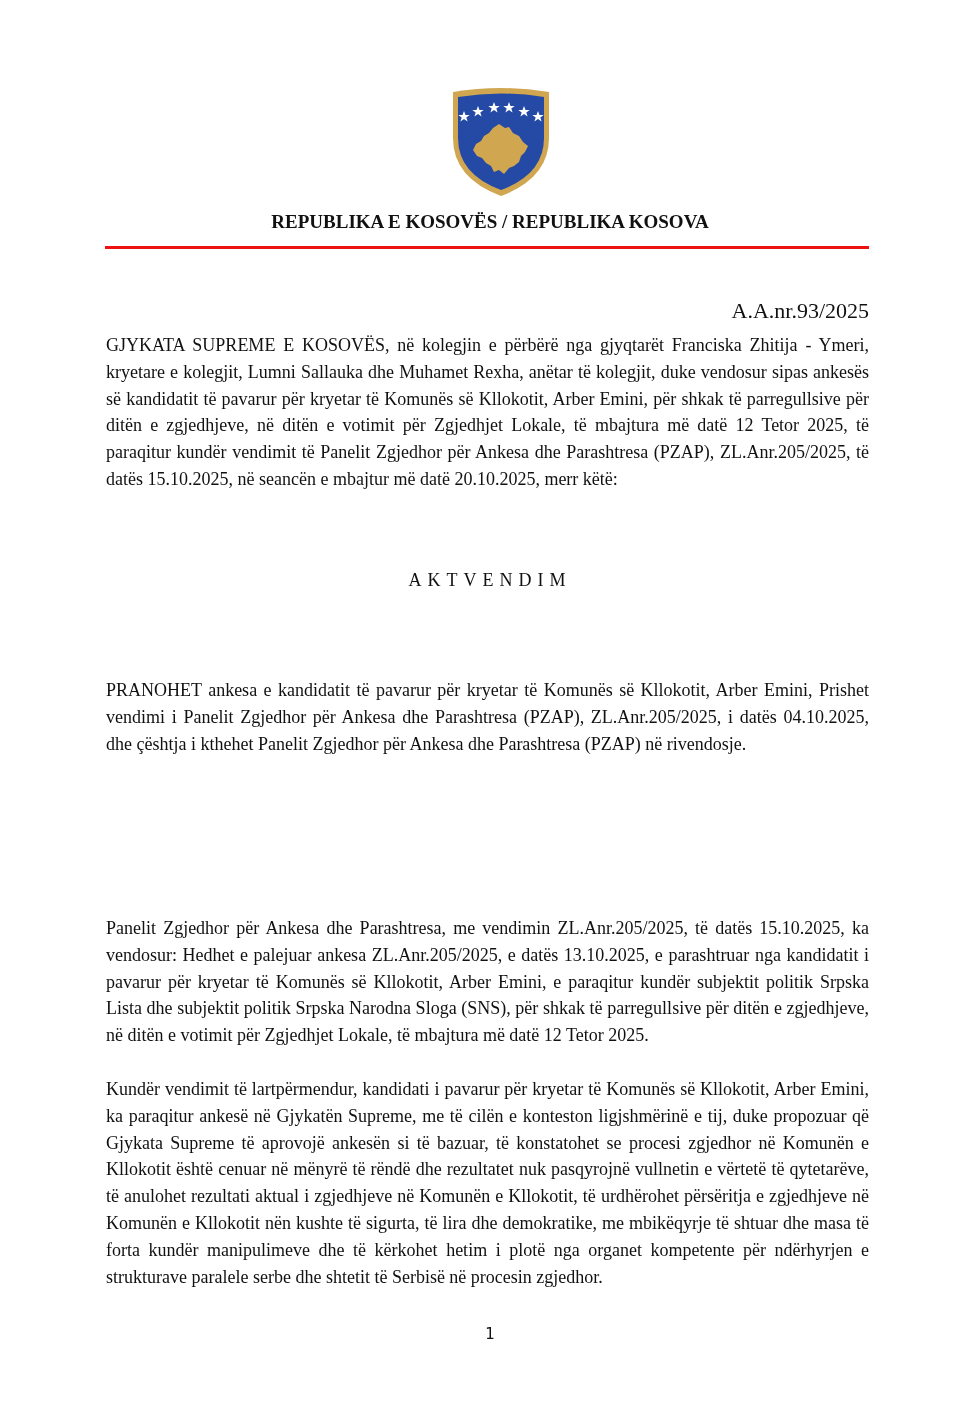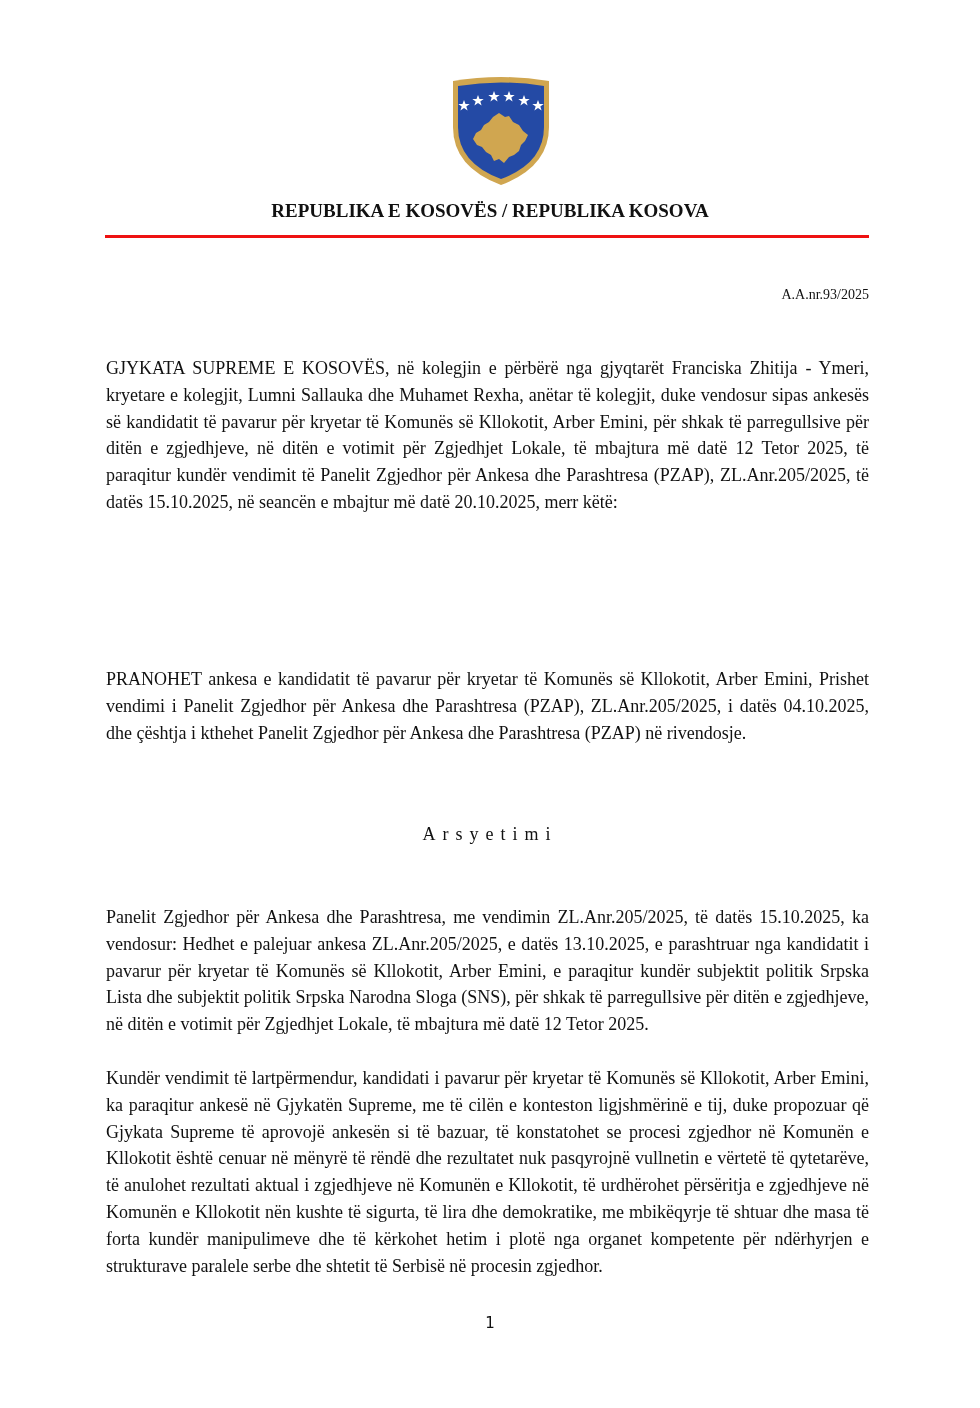--- a/index.html
+++ b/index.html
@@ -10,21 +10,21 @@
     body {
       width: 980px;
       height: 1408px;
       position: relative;
       overflow: hidden;
       font-family: "Liberation Serif", "DejaVu Serif", serif;
       color: #111111;
     }
     .page {
       position: absolute;
-      left: 0; top: 5px;
+      left: 0; top: 16px;
       width: 980px; height: 1075px;
     }
     .emblem {
       position: absolute;
       left: 449px;
       top: 70px;
       width: 104px;
       height: 112px;
     }
     .republic-title {
@@ -43,33 +43,33 @@
       left: 105px;
       top: 230px;
       width: 764px;
       height: 3px;
       background: #ee1111;
     }
     .case-number {
       position: absolute;
       right: 111px;
       top: 282px;
-      font-size: 14px;
+      font-size: 22px;
       color: #111;
     }
     .para {
       position: absolute;
       left: 106px;
       width: 763px;
       font-size: 18px;
       line-height: 26.8px;
       text-align: justify;
       margin: 0;
     }
-    .para-intro { top: 316px; margin-top: 34px; }
+    .para-intro { top: 316px; }
     .para-ruling { top: 661px; }
     .para-reason-1 { top: 888px; margin-top: 11px; }
     .para-reason-2 { top: 1060px; }
 
     .heading-spaced {
       position: absolute;
       left: 0;
       width: 980px;
       text-align: center;
       font-size: 18px;
@@ -113,24 +113,24 @@
     <path d="M50 38 L56 42 L60 41 L64 47 L70 50 L74 56 L79 60 L76 66 L72 70 L70 76 L65 80 L60 82 L55 88 L50 84 L45 86 L42 80 L37 77 L33 72 L28 70 L24 64 L27 58 L32 55 L35 50 L40 47 L44 42 Z" fill="#d0a650"></path>
   </svg>
 
   <div class="republic-title">REPUBLIKA E KOSOVËS / REPUBLIKA KOSOVA</div>
   <div class="red-rule"></div>
 
   <div class="case-number">A.A.nr.93/2025</div>
 
   <p class="para para-intro">GJYKATA SUPREME E KOSOVËS, në kolegjin e përbërë nga gjyqtarët Franciska Zhitija - Ymeri, kryetare e kolegjit, Lumni Sallauka dhe Muhamet Rexha, anëtar të kolegjit, duke vendosur sipas ankesës së kandidatit të pavarur për kryetar të Komunës së Kllokotit, Arber Emini, për shkak të parregullsive për ditën e zgjedhjeve, në ditën e votimit për Zgjedhjet Lokale, të mbajtura më datë 12 Tetor 2025, të  paraqitur kundër vendimit të Panelit Zgjedhor për Ankesa dhe Parashtresa (PZAP), ZL.Anr.205/2025, të datës 15.10.2025, në seancën e mbajtur më datë 20.10.2025, merr këtë:</p>
 
+  <div class="heading-spaced heading-aktvendim">AKTVENDIM</div>
 
   <p class="para para-ruling">PRANOHET ankesa e kandidatit të pavarur për kryetar të Komunës së Kllokotit, Arber Emini, Prishet vendimi i Panelit Zgjedhor për Ankesa dhe Parashtresa (PZAP), ZL.Anr.205/2025, i datës 04.10.2025, dhe çështja i kthehet Panelit Zgjedhor për Ankesa dhe Parashtresa (PZAP) në rivendosje.</p>
 
-  <div class="heading-spaced heading-arsyetimi">Arsyetimi</div>
 
   <p class="para para-reason-1">Panelit Zgjedhor për Ankesa dhe Parashtresa, me vendimin ZL.Anr.205/2025, të datës 15.10.2025, ka vendosur: Hedhet e palejuar ankesa ZL.Anr.205/2025, e datës 13.10.2025, e parashtruar nga kandidatit i pavarur për kryetar të Komunës së Kllokotit, Arber Emini, e paraqitur kundër subjektit politik Srpska Lista dhe subjektit politik Srpska Narodna Sloga (SNS), për shkak të parregullsive për ditën e zgjedhjeve, në ditën e votimit për Zgjedhjet Lokale, të mbajtura më datë 12 Tetor 2025.</p>
 
   <p class="para para-reason-2">Kundër vendimit të lartpërmendur, kandidati i pavarur për kryetar të Komunës së Kllokotit, Arber Emini, ka paraqitur ankesë në Gjykatën Supreme, me të cilën e konteston ligjshmërinë e tij, duke propozuar që Gjykata Supreme të aprovojë ankesën si të bazuar, të konstatohet se procesi zgjedhor në Komunën e Kllokotit është cenuar në mënyrë të rëndë dhe rezultatet nuk pasqyrojnë vullnetin e vërtetë të qytetarëve, të anulohet rezultati aktual i zgjedhjeve në Komunën e Kllokotit, të urdhërohet përsëritja e zgjedhjeve në Komunën e Kllokotit nën kushte të sigurta, të lira dhe demokratike, me mbikëqyrje të shtuar dhe masa të forta kundër manipulimeve dhe të kërkohet hetim i plotë nga organet kompetente për ndërhyrjen e strukturave paralele serbe dhe shtetit të Serbisë në procesin zgjedhor.</p>
 
   <div class="page-number">1</div>
 
 </div>
 
 </body></html>

